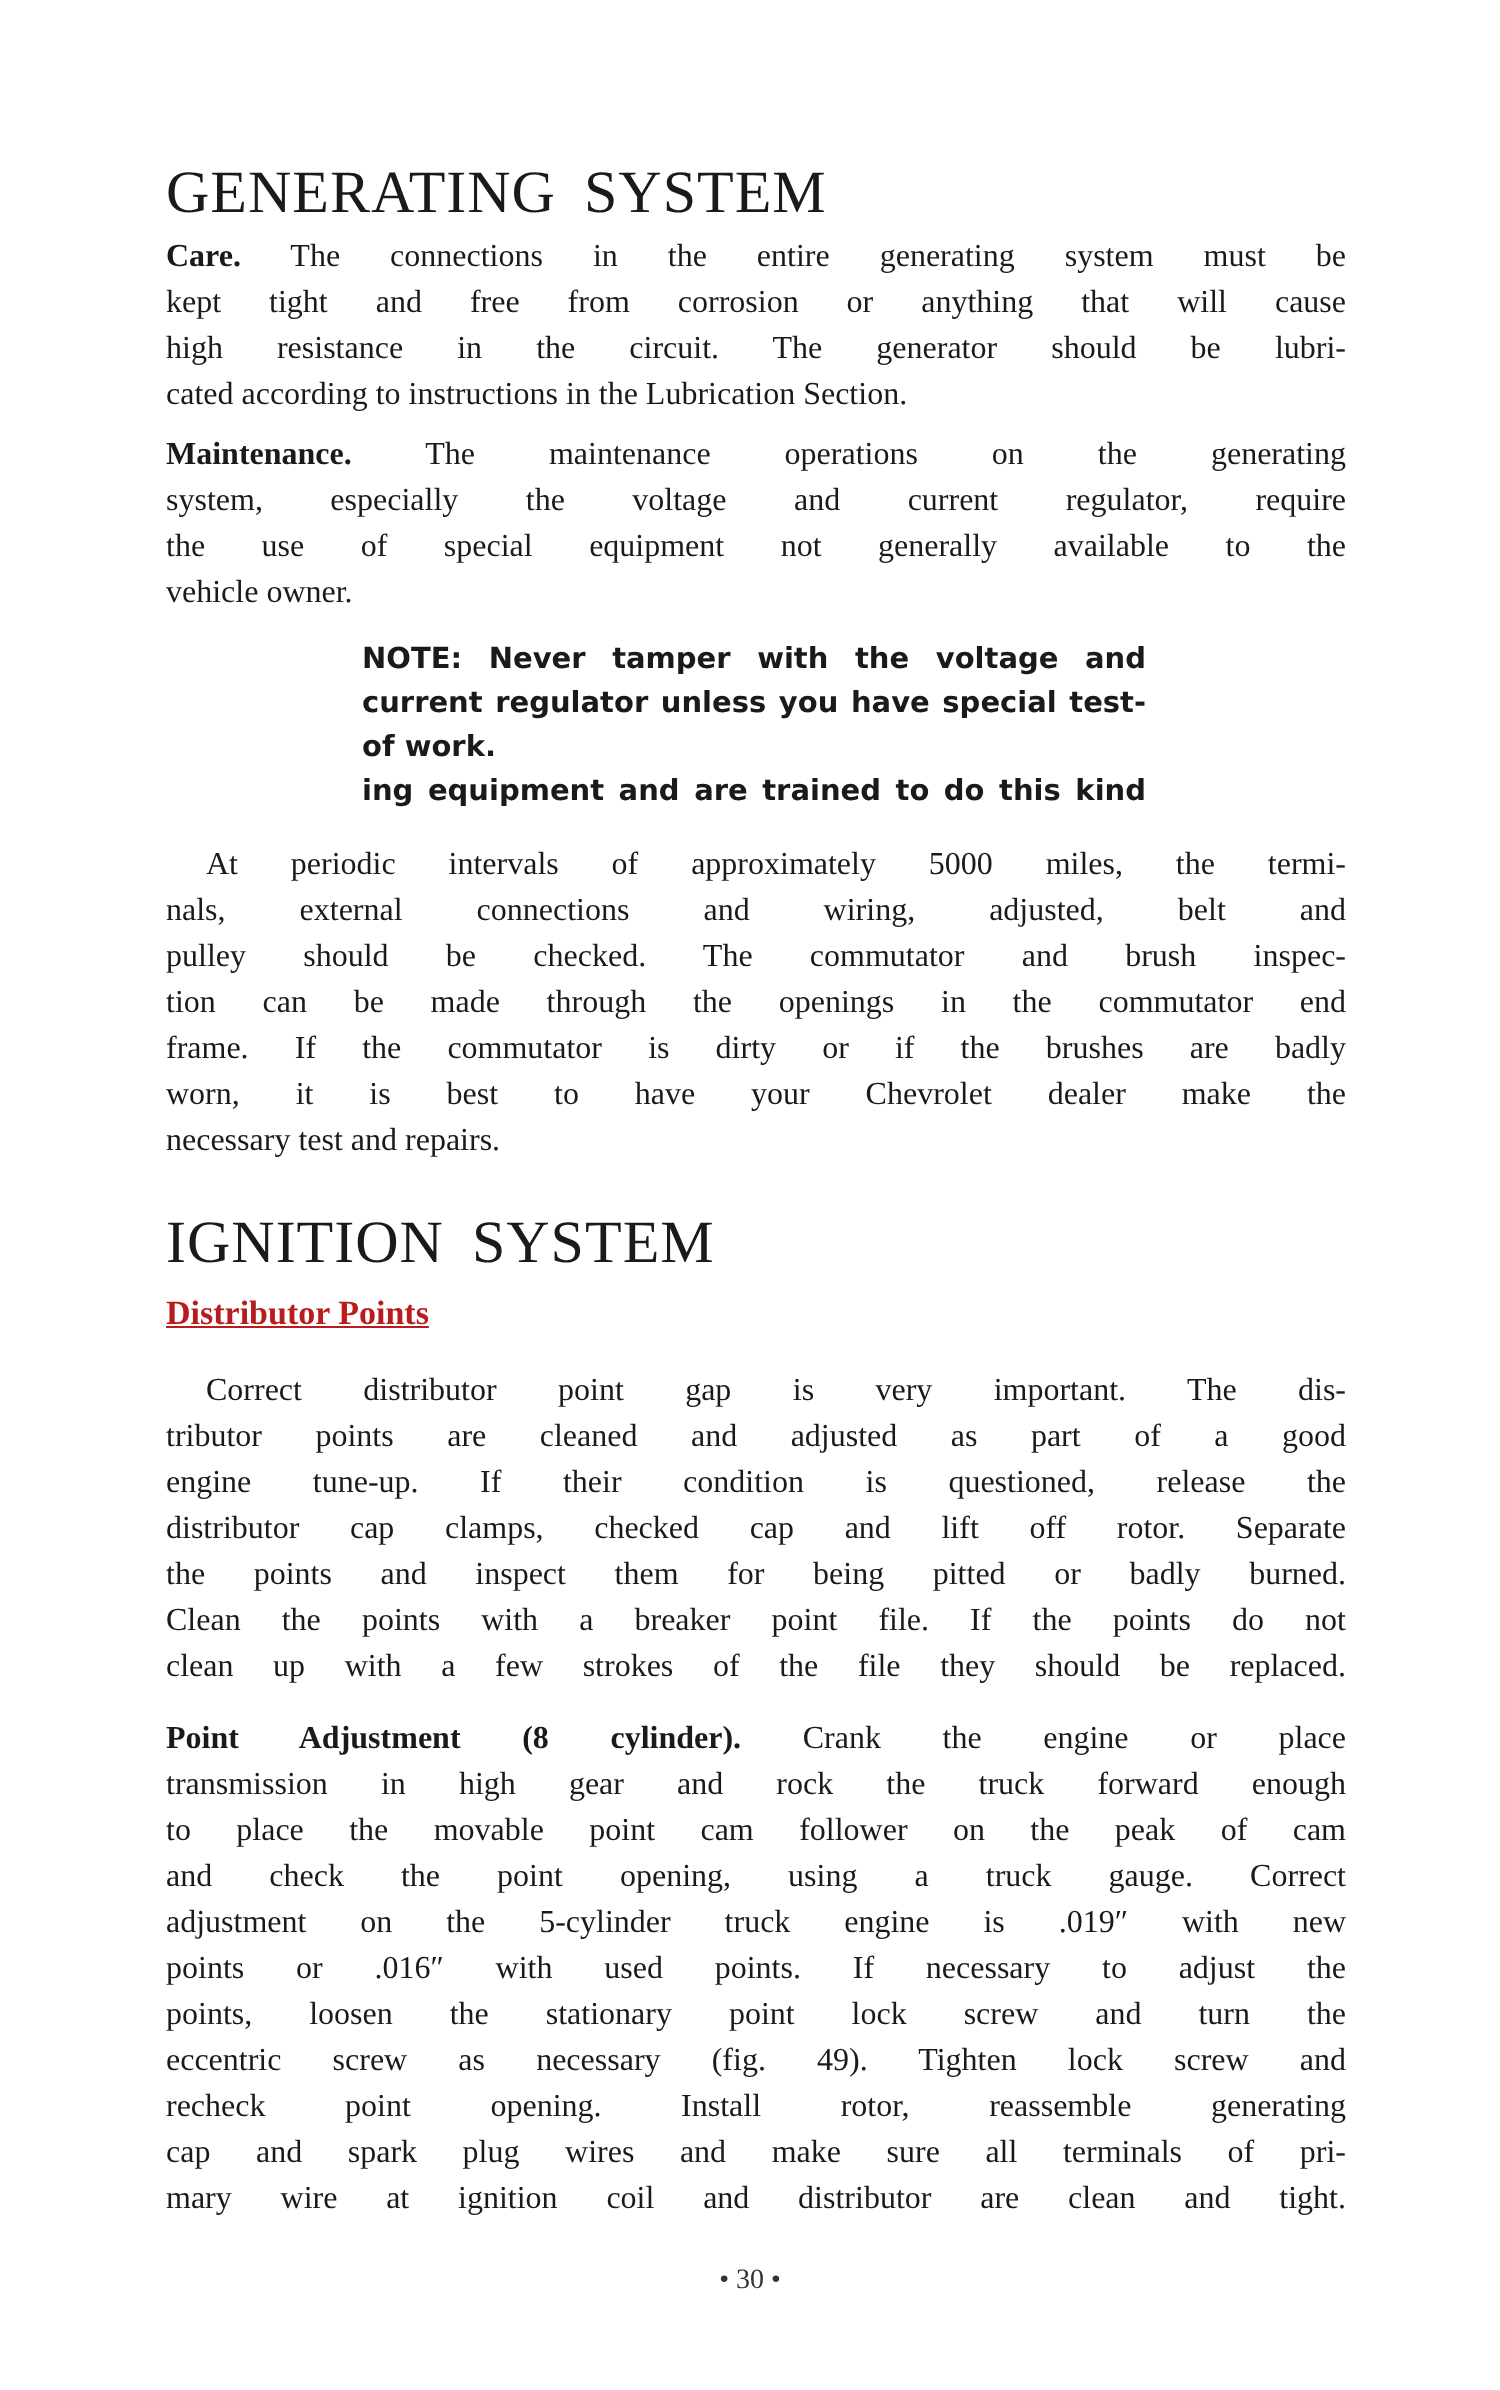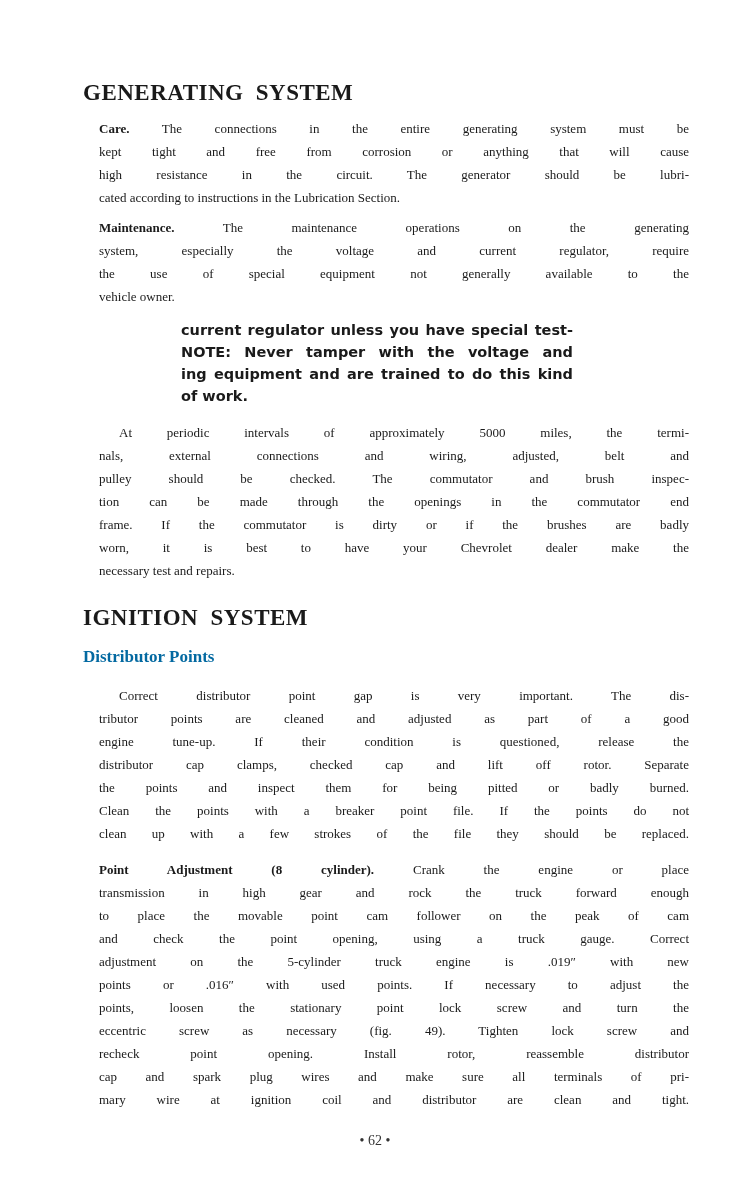--- a/index.html
+++ b/index.html
@@ -3,26 +3,26 @@
 <meta charset="utf-8">
 <style>
   html, body { margin: 0; padding: 0; }
   body {
     width: 750px; height: 1195px; background: #ffffff; color: #1a1a1a;
     font-family: "Liberation Serif", "DejaVu Serif", serif;
     position: relative; overflow: hidden;
   }
   .page { position: absolute; left: 83px; top: 0; width: 590px; }
   .h1 {
-    position: absolute; left: 0; font-weight: bold; font-size: 23px;
+    position: absolute; left: 0; font-weight: normal; font-size: 30px;
     letter-spacing: 0.5px; color: #1a1a1a; word-spacing: 6px;
   }
-  .h2 { position: absolute; left: 0; font-weight: bold; font-size: 17px; color: #0369a1; }
+  .h2 { position: absolute; left: 0; font-weight: bold; font-size: 17px; color: #b91c1c; text-decoration: underline; }
   .line {
-    position: absolute; left: 16px; width: 590px; font-size: 13px; line-height: 21px;
+    position: absolute; left: 0; width: 590px; font-size: 16px; line-height: 21px;
     text-align: justify; text-align-last: justify; white-space: nowrap;
   }
   .line.last { text-align-last: left; }
   .line.indent { padding-left: 20px; width: 570px; }
   .lead { font-weight: bold; }
   .note {
     position: absolute; left: 98px; width: 392px;
     font-family: "DejaVu Sans", "Liberation Sans", sans-serif; font-weight: bold;
     font-size: 14.5px; line-height: 22px;
   }
@@ -45,24 +45,24 @@
   </div>
 
   <div>
     <div class="line" style="top:217px"><span class="lead">Maintenance.</span><span> The maintenance operations on the generating</span></div>
     <div class="line" style="top:240px">system, especially the voltage and current regulator, require</div>
     <div class="line" style="top:263px">the use of special equipment not generally available to the</div>
     <div class="line last" style="top:286px">vehicle owner.</div>
   </div>
 
   <div class="note" style="top:319px">
+    <span class="nl">NOTE: Never tamper with the voltage and</span>
     <span class="nl">current regulator unless you have special test-</span>
-    <span class="nl">NOTE: Never tamper with the voltage and</span>
+    <span class="nl last">of work.</span>
     <span class="nl">ing equipment and are trained to do this kind</span>
-    <span class="nl last">of work.</span>
   </div>
 
   <div>
     <div class="line indent" style="top:422px">At periodic intervals of approximately 5000 miles, the termi-</div>
     <div class="line" style="top:445px">nals, external connections and wiring, adjusted, belt and</div>
     <div class="line" style="top:468px">pulley should be checked. The commutator and brush inspec-</div>
     <div class="line" style="top:491px">tion can be made through the openings in the commutator end</div>
     <div class="line" style="top:514px">frame. If the commutator is dirty or if the brushes are badly</div>
     <div class="line" style="top:537px">worn, it is best to have your Chevrolet dealer make the</div>
     <div class="line last" style="top:560px">necessary test and repairs.</div>
@@ -83,19 +83,19 @@
 
   <div>
     <div class="line" style="top:859px"><span class="lead">Point Adjustment (8 cylinder).</span><span> Crank the engine or place</span></div>
     <div class="line" style="top:882px">transmission in high gear and rock the truck forward enough</div>
     <div class="line" style="top:905px">to place the movable point cam follower on the peak of cam</div>
     <div class="line" style="top:928px">and check the point opening, using a truck gauge. Correct</div>
     <div class="line" style="top:951px">adjustment on the 5-cylinder truck engine is .019″ with new</div>
     <div class="line" style="top:974px">points or .016″ with used points. If necessary to adjust the</div>
     <div class="line" style="top:997px">points, loosen the stationary point lock screw and turn the</div>
     <div class="line" style="top:1020px">eccentric screw as necessary (fig. 49). Tighten lock screw and</div>
-    <div class="line" style="top:1043px">recheck point opening. Install rotor, reassemble distributor</div>
+    <div class="line" style="top:1043px">recheck point opening. Install rotor, reassemble generating</div>
     <div class="line" style="top:1066px">cap and spark plug wires and make sure all terminals of pri-</div>
     <div class="line" style="top:1089px">mary wire at ignition coil and distributor are clean and tight.</div>
   </div>
 </div>
 
-<div class="folio">• 62 •</div>
+<div class="folio">• 30 •</div>
 
 </body></html>

